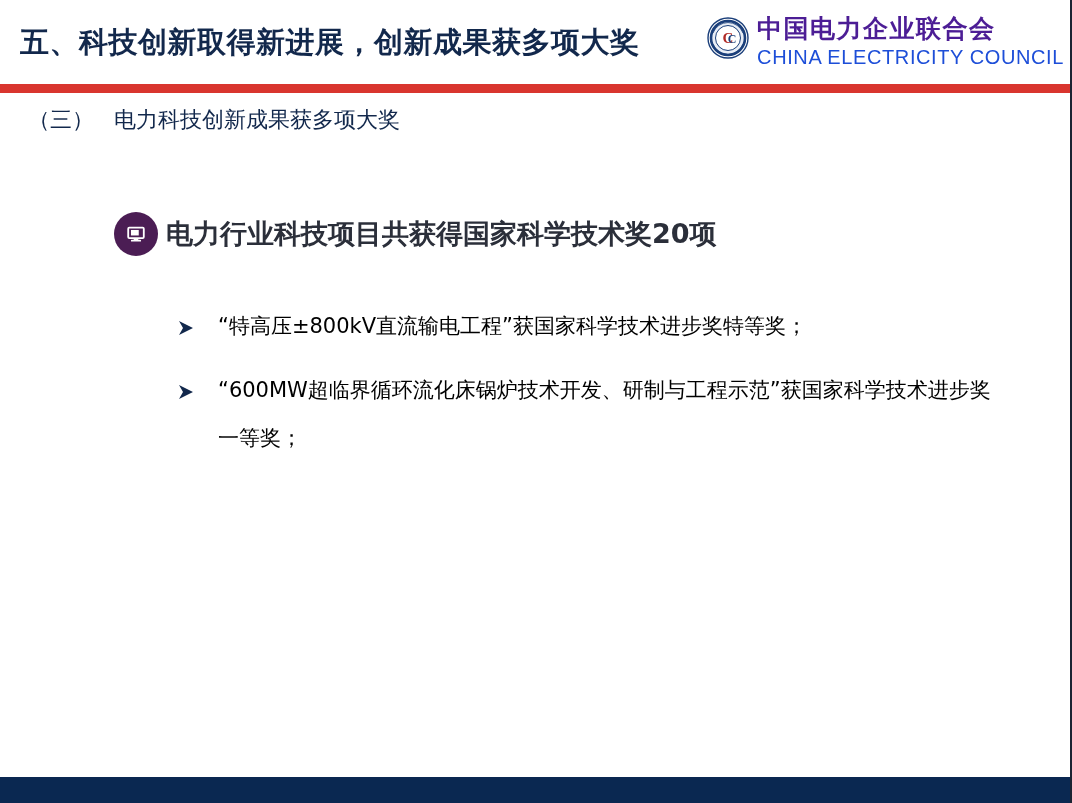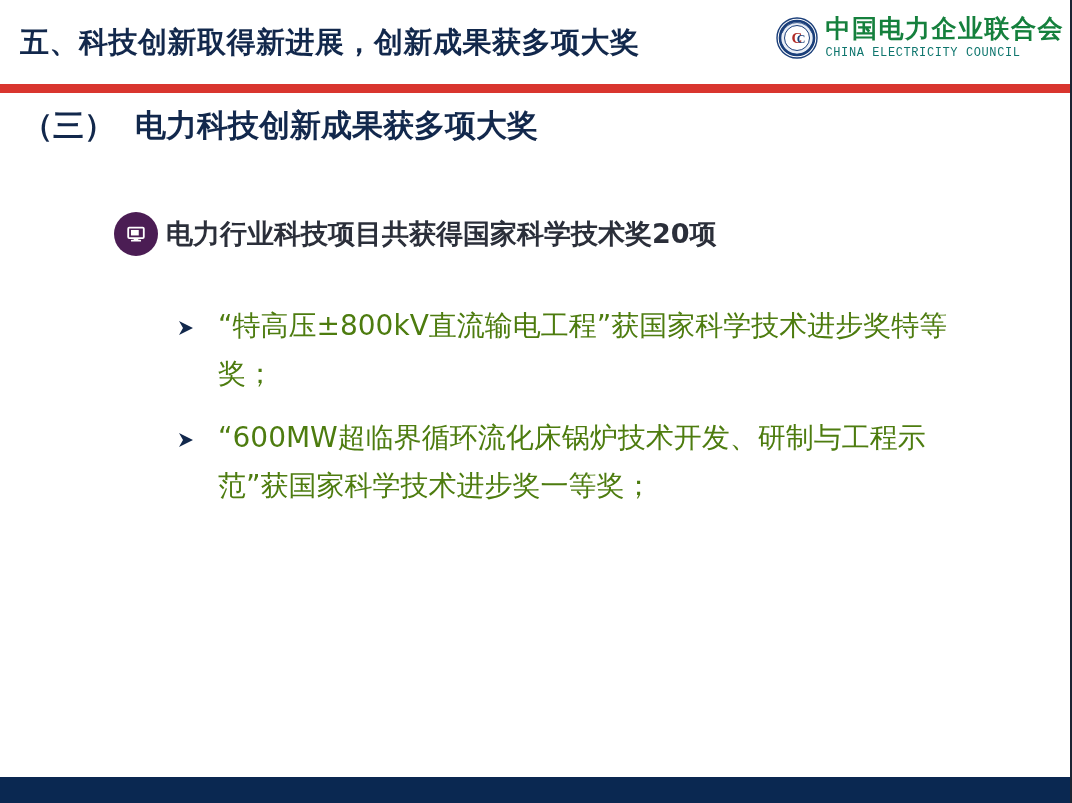--- a/index.html
+++ b/index.html
@@ -57,51 +57,51 @@
   }
   .logo-text {
     display: flex;
     flex-direction: column;
     align-items: flex-start;
     line-height: 1;
   }
   .logo-cn {
     font-size: 25px;
     font-weight: bold;
-    color: #15803d;
+    color: #4c1d95;
     letter-spacing: 1.5px;
     white-space: nowrap;
     font-family: "DejaVu Sans", "Liberation Sans", sans-serif;
   }
   .logo-en {
     margin-top: 6px;
-    font-size: 12px;
-    color: #0f766e;
+    font-size: 20px;
+    color: #1d4ed8;
     letter-spacing: 0.6px;
     white-space: nowrap;
-    font-family: Liberation Mono, monospace;
+    font-family: Liberation Sans, sans-serif;
   }
 
   
   .red-rule {
     position: absolute;
     left: 0;
     top: 84px;
     width: 1072px;
     height: 9px;
     background: #d9352f;
   }
 
   
   .subtitle {
     position: absolute;
-    left: 22px;
+    left: 28px;
     top: 105px;
-    font-size: 31px;
-    font-weight: bold;
+    font-size: 22px;
+    font-weight: normal;
     color: #12284c;
     white-space: nowrap;
     font-family: "DejaVu Sans", "Liberation Sans", sans-serif;
   }
   .subtitle-num { margin-right: 20px; }
 
   
   .section {
     position: absolute;
     left: 114px;
@@ -144,23 +144,23 @@
   .bullet-marker {
     flex: 0 0 42px;
     color: #12284c;
     font-size: 22px;
     line-height: 42px;
     padding-top: 2px;
   }
   .bullet-marker svg { display: block; margin-top: 14px; }
   .bullet-text {
     flex: 1 1 auto;
-    font-size: 28px;
+    font-size: 21px;
     line-height: 48px;
-    color: #4d7c0f;
+    color: #000000;
     font-family: "DejaVu Sans", "Liberation Sans", sans-serif;
   }
 
   
   .bottom-bar {
     position: absolute;
     left: 0;
     bottom: 0;
     width: 1072px;
     height: 26px;

